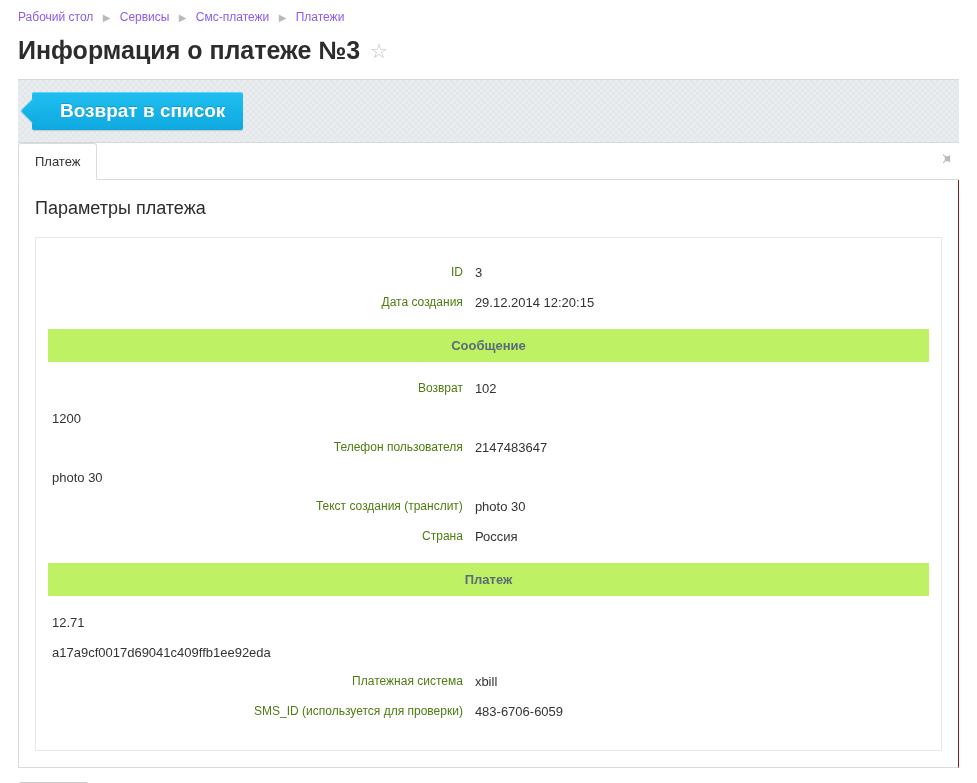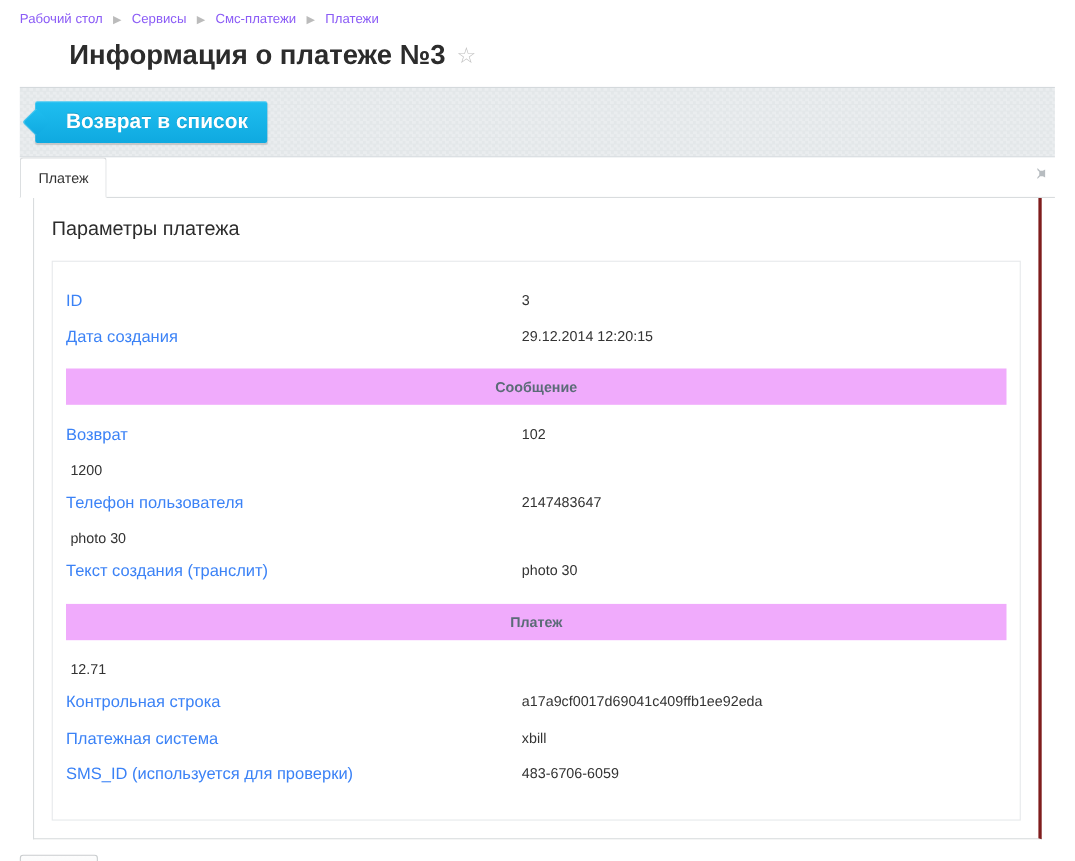--- a/index.html
+++ b/index.html
@@ -21,21 +21,20 @@
     }
     .breadcrumb .sep {
       color: #bbb;
       margin: 0 6px;
       font-size: 10px;
     }
     .page-title-row {
       padding: 4px 18px 14px 18px;
       display: flex;
       align-items: center;
-      margin-left: 45px;
     }
     .page-title {
       font-size: 25px;
       font-weight: bold;
       color: #2c2c2c;
     }
     .star-icon {
       margin-left: 10px;
       color: #c0c0c0;
       font-size: 20px;
@@ -100,23 +99,23 @@
     }
     .tab-pin {
       margin-left: auto;
       color: #b7bcc0;
       padding: 8px 6px;
       cursor: pointer;
       font-size: 16px;
     }
 
     .content-panel {
-      margin: 0 30px;
+      margin: 0 18px;
       border-left: 1px solid #d9dcde;
-      border-right: 3px solid #7f1d1d;
+      border-right: 1px solid #7f1d1d;
       border-bottom: 1px solid #d9dcde;
       background: #fff;
       padding: 18px 16px 16px 16px;
     }
     .panel-heading {
       font-size: 18px;
       font-weight: normal;
       color: #2c2c2c;
       margin-bottom: 18px;
     }
@@ -125,35 +124,35 @@
       background: #fff;
       padding: 20px 0 24px 0;
     }
     .param-row {
       display: flex;
       padding: 5px 0;
       line-height: 1.5;
     }
     .param-label {
       width: 48%;
-      text-align: left;
+      text-align: right;
       padding-right: 8px;
-      color: #3b82f6;
-      font-size: 15px;
+      color: #4d7c0f;
+      font-size: 12px;
     }
     .param-value {
       width: 52%;
       text-align: left;
       padding-left: 4px;
       color: #333;
       font-size: 13px;
       word-break: break-all;
     }
     .section-band {
-      background: #f0abfc;
+      background: #bef264;
       color: #5b6b77;
       font-weight: bold;
       font-size: 13px;
       text-align: center;
       padding: 9px 0;
       margin: 12px 12px;
     }
     .param-group-pad { padding: 0 12px; }
 
     .footer-row {
@@ -241,30 +240,33 @@
         <div class="param-label">Телефон пользователя</div>
         <div class="param-value">2147483647</div>
       </div>
       <div class="param-row">
         <div class="param-value">photo 30</div>
       </div>
       <div class="param-row">
         <div class="param-label">Текст создания (транслит)</div>
         <div class="param-value">photo 30</div>
       </div>
+      <div class="param-row">
+        <div class="param-label">Страна</div>
+        <div class="param-value">Россия</div>
+      </div>
     </div>
 
     <div class="section-band">Платеж</div>
 
     <div class="param-group-pad">
       <div class="param-row">
         <div class="param-value">12.71</div>
       </div>
       <div class="param-row">
-        <div class="param-label">Контрольная строка</div>
         <div class="param-value">a17a9cf0017d69041c409ffb1ee92eda</div>
       </div>
       <div class="param-row">
         <div class="param-label">Платежная система</div>
         <div class="param-value">xbill</div>
       </div>
       <div class="param-row">
         <div class="param-label">SMS_ID (используется для проверки)</div>
         <div class="param-value">483-6706-6059</div>
       </div>

